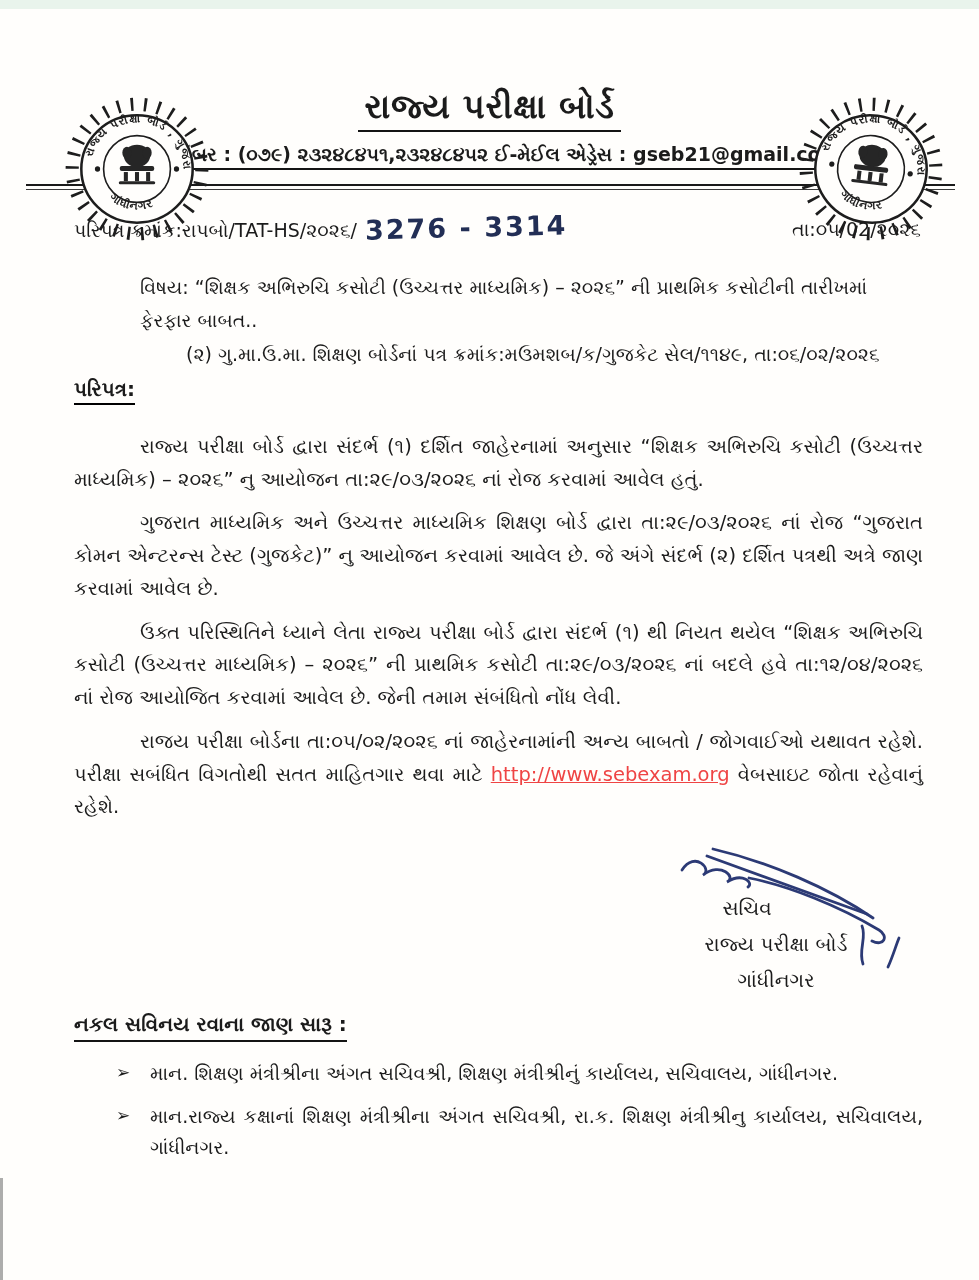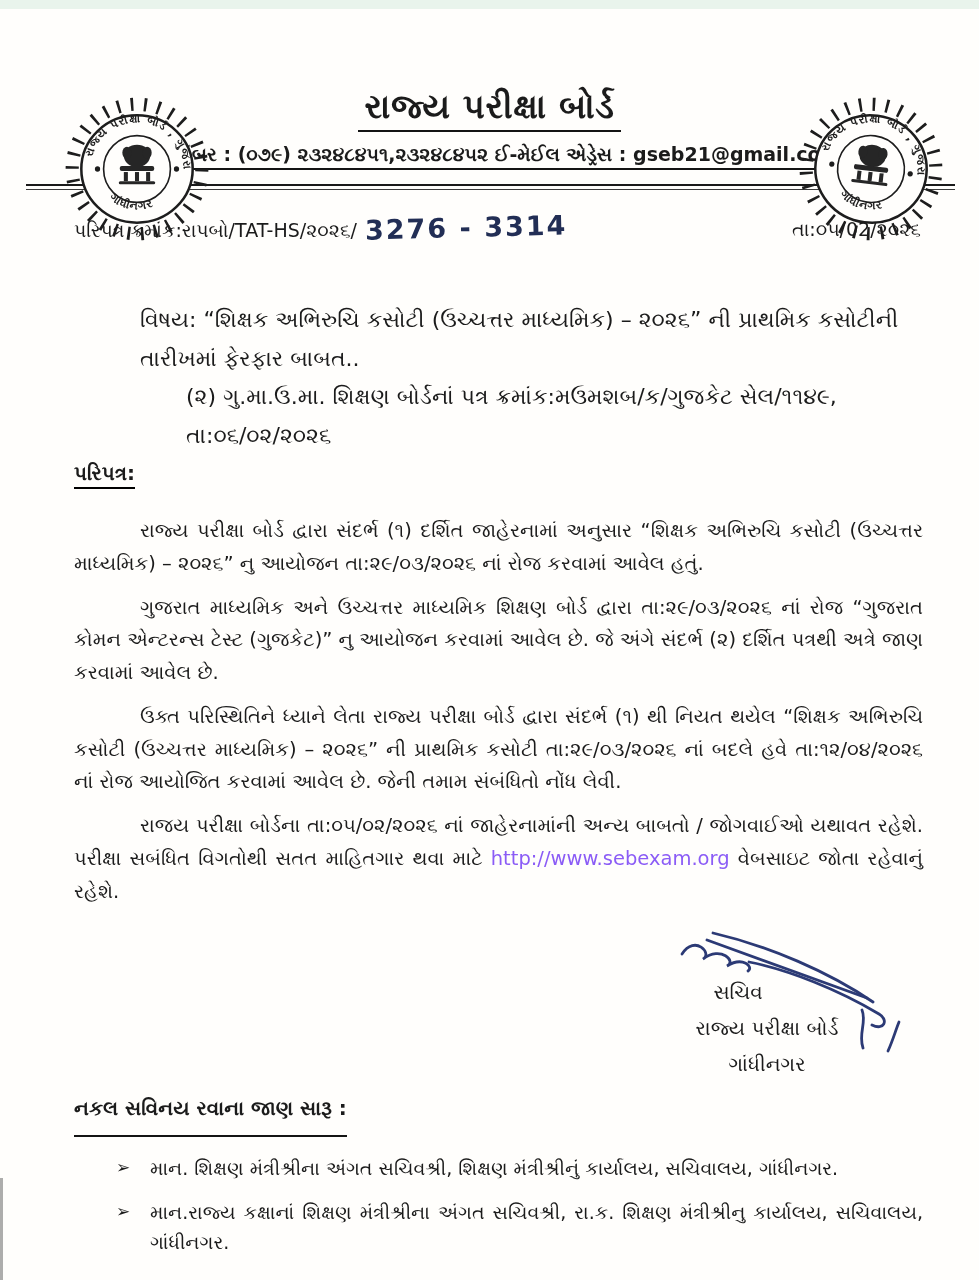--- a/index.html
+++ b/index.html
@@ -20,40 +20,40 @@
   .org-contact span{display:inline-block;font-size:19px;font-weight:bold;border-bottom:2px solid #141414;padding-bottom:2px;}
   .header-rule{margin:14px 24px 0 26px;height:3px;border-top:2.5px solid #1a1a1a;border-bottom:1px solid #3a3a3a;}
 
   
   .refrow{display:flex;justify-content:space-between;align-items:center;padding:22px 58px 0 74px;font-size:19px;}
   .refrow .left{display:flex;align-items:baseline;}
   .handwritten{font-size:27px;font-weight:bold;color:#222e55;letter-spacing:2px;margin-left:8px;transform:rotate(-1.5deg);white-space:nowrap;}
   .refrow .date{font-size:19px;padding-top:4px;}
 
   
-  .subject-block{margin:58px 56px 0 140px;font-size:22px;line-height:1.75;}
+  .subject-block{margin:28px 56px 0 140px;font-size:19px;line-height:1.75;}
   .subject-block .ref2{margin-left:46px;}
   .circular-heading{margin:6px 0 0 74px;font-size:20px;font-weight:bold;}
   .circular-heading span{border-bottom:2px solid #000000;padding-bottom:2px;display:inline-block;}
 
   
   .body-text{margin:26px 56px 0 74px;font-size:19.5px;line-height:1.68;text-align:justify;}
   .body-text p{margin:0 0 11px 0;text-indent:66px;}
-  .doc-link{color:#8b5cf6;}
+  .doc-link{text-decoration:underline;color:#ef4444;}
 
   
   .sig-area{position:relative;height:166px;margin-top:14px;}
   .sig-svg{position:absolute;right:52px;top:-14px;width:300px;height:150px;}
-  .sig-text{position:absolute;right:87px;top:52px;width:250px;text-align:center;font-size:20px;line-height:1.8;}
+  .sig-text{position:absolute;right:78px;top:52px;width:250px;text-align:center;font-size:20px;line-height:1.8;}
   .sig-text .designation{margin-right:58px;}
 
   
   .copy-section{margin:8px 56px 0 74px;}
   .copy-heading{font-size:20px;font-weight:bold;}
-  .copy-heading span{display:inline-block;border-bottom:2px solid #141414;padding-bottom:15px;}
+  .copy-heading span{display:inline-block;border-bottom:2px solid #141414;padding-bottom:4px;}
   .copy-list{margin:16px 0 0 42px;font-size:19px;line-height:1.6;}
   .copy-item{display:flex;margin-bottom:13px;text-align:justify;}
   .copy-item .marker{flex:0 0 34px;font-size:17px;padding-top:1px;}
   .copy-item .item-text{flex:1;}
 
   .seal-arc-text{font-size:11px;font-weight:bold;letter-spacing:1px;}
 </style>
 </head>
 <body>
 

